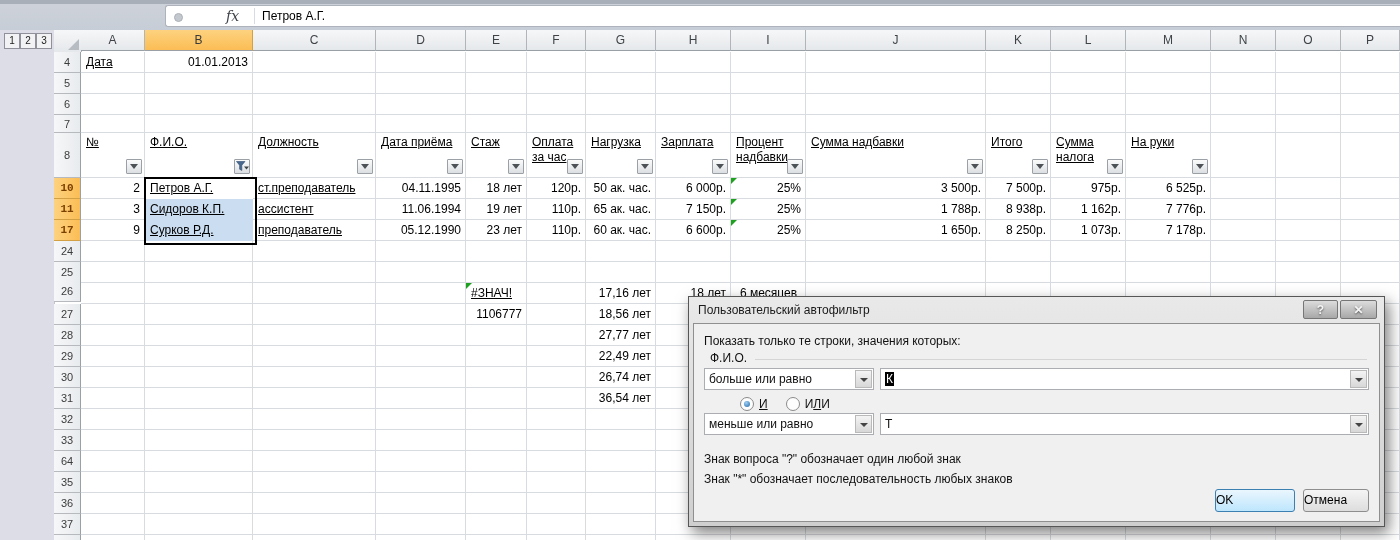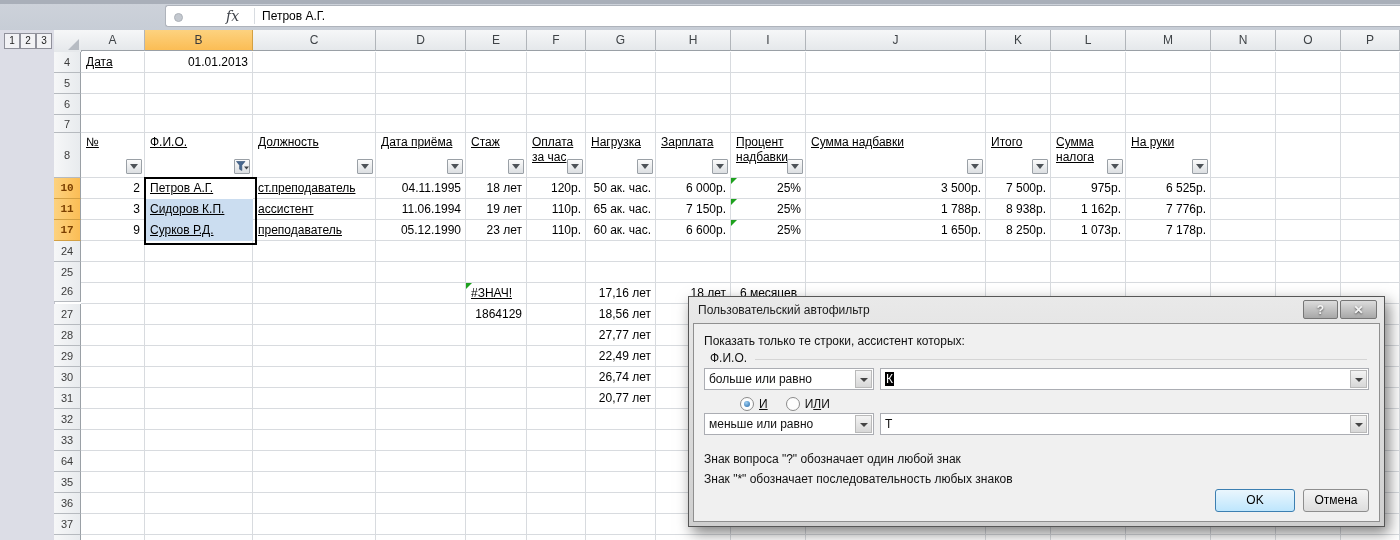--- a/index.html
+++ b/index.html
@@ -84,21 +84,21 @@
   .val2{left:186px;top:89px;right:10px;}
   .seltext{background:#000;color:#fff;padding:0 1px;}
   .radiorow{position:absolute;left:46px;top:73px;display:flex;align-items:center;gap:18px;}
   .radioitem{display:flex;align-items:center;gap:5px;}
   .radio{width:12px;height:12px;border-radius:50%;border:1px solid #8a8a8a;background:#fdfdfd;position:relative;box-sizing:content-box;}
   .radio.on:after{content:"";position:absolute;left:3px;top:3px;right:3px;bottom:3px;border-radius:50%;
         background:radial-gradient(circle at 38% 32%,#9ed0f5,#2467a6);}
   .u{text-decoration:underline;}
   .hint{position:absolute;left:10px;}
   .hint1{top:128px;} .hint2{top:148px;}
-  .btn{position:absolute;bottom:9px;height:23px;font-size:12px;color:#000;text-align:center;
+  .btn{position:absolute;bottom:9px;height:23px;font-size:12px;color:#000;
         line-height:21px;box-sizing:border-box;border-radius:3px;}
   .btn.ok{right:84px;width:80px;border:1px solid #3c7fb1;background:linear-gradient(#eaf6fd,#bee6fd);}
   .btn.cancel{right:10px;width:66px;border:1px solid #8e8e8e;background:linear-gradient(#f5f5f5,#dddddd);}
 </style>
 </head>
 <body>
 
 <div class="fbar">
   <div class="fxarea">
     <span class="fxdot"></span>
@@ -245,26 +245,26 @@
     <div class="cell ar tri" style="left: 731px; top: 220px; width: 75px; height: 21px;">25%</div>
     <div class="cell ar" style="left: 806px; top: 220px; width: 180px; height: 21px;">1 650р.</div>
     <div class="cell ar" style="left: 986px; top: 220px; width: 65px; height: 21px;">8 250р.</div>
     <div class="cell ar" style="left: 1051px; top: 220px; width: 75px; height: 21px;">1 073р.</div>
     <div class="cell ar" style="left: 1126px; top: 220px; width: 85px; height: 21px;">7 178р.</div>
     <div class="cell al tri" style="left: 466px; top: 283px; width: 61px; height: 21px;">#ЗНАЧ!</div>
     <div class="cell ar" style="left: 586px; top: 283px; width: 70px; height: 21px;">17,16 лет</div>
     <div class="cell ar" style="left: 656px; top: 283px; width: 75px; height: 21px;">18 лет</div>
     <div class="cell ac" style="left: 731px; top: 283px; width: 75px; height: 21px;">6 месяцев</div>
     <div class="cell al" style="left: 806px; top: 289px; width: 180px; height: 21px; margin-top: 11px;">186</div>
-    <div class="cell ar" style="left: 466px; top: 304px; width: 61px; height: 21px;">1864129</div>
+    <div class="cell ar" style="left: 466px; top: 304px; width: 61px; height: 21px;">1106777</div>
     <div class="cell ar" style="left: 586px; top: 304px; width: 70px; height: 21px;">18,56 лет</div>
     <div class="cell ar" style="left: 586px; top: 325px; width: 70px; height: 21px;">27,77 лет</div>
     <div class="cell ar" style="left: 586px; top: 346px; width: 70px; height: 21px;">22,49 лет</div>
     <div class="cell ar" style="left: 586px; top: 367px; width: 70px; height: 21px;">26,74 лет</div>
-    <div class="cell ar" style="left: 586px; top: 388px; width: 70px; height: 21px;">20,77 лет</div>
+    <div class="cell ar" style="left: 586px; top: 388px; width: 70px; height: 21px;">36,54 лет</div>
     <div class="fltbtn" style="left: 126px; top: 159px;">
       <span class="arr"></span>
     </div>
     <div class="fltbtn" style="left: 234px; top: 159px;">
       <svg width="13" height="11" viewBox="0 0 13 11">
         <path d="M0.5 0.5h8.5L5.8 4.2v5.3L3.6 8.2V4.2z" fill="#48688f" stroke="#2e4c70" stroke-width="0.6"></path>
         <path d="M8 5.4h5l-2.5 3z" fill="#3d4247"></path>
       </svg>
     </div>
     <div class="fltbtn" style="left: 357px; top: 159px;">
@@ -301,21 +301,21 @@
       <span class="arr"></span>
     </div>
     <div class="selbox" style="left: 144px; top: 177px; width: 109px; height: 64px;"></div>
   </div>
 
 <div class="dialog">
   <span class="dlg-title">Пользовательский автофильтр</span>
   <span class="dlg-btn help">?</span>
   <span class="dlg-btn close">✕</span>
   <div class="dlg-body">
-    <div class="dlg-prompt">Показать только те строки, ассистент которых:</div>
+    <div class="dlg-prompt">Показать только те строки, значения которых:</div>
     <div class="dlg-field">
       <span>Ф.И.О.</span>
       <span class="groupline"></span>
     </div>
     <div class="combo op1">
       <span class="ctext">больше или равно</span>
       <span class="cbtn"></span>
     </div>
     <div class="combo val1">
       <span class="ctext"><span class="seltext">К</span></span>

